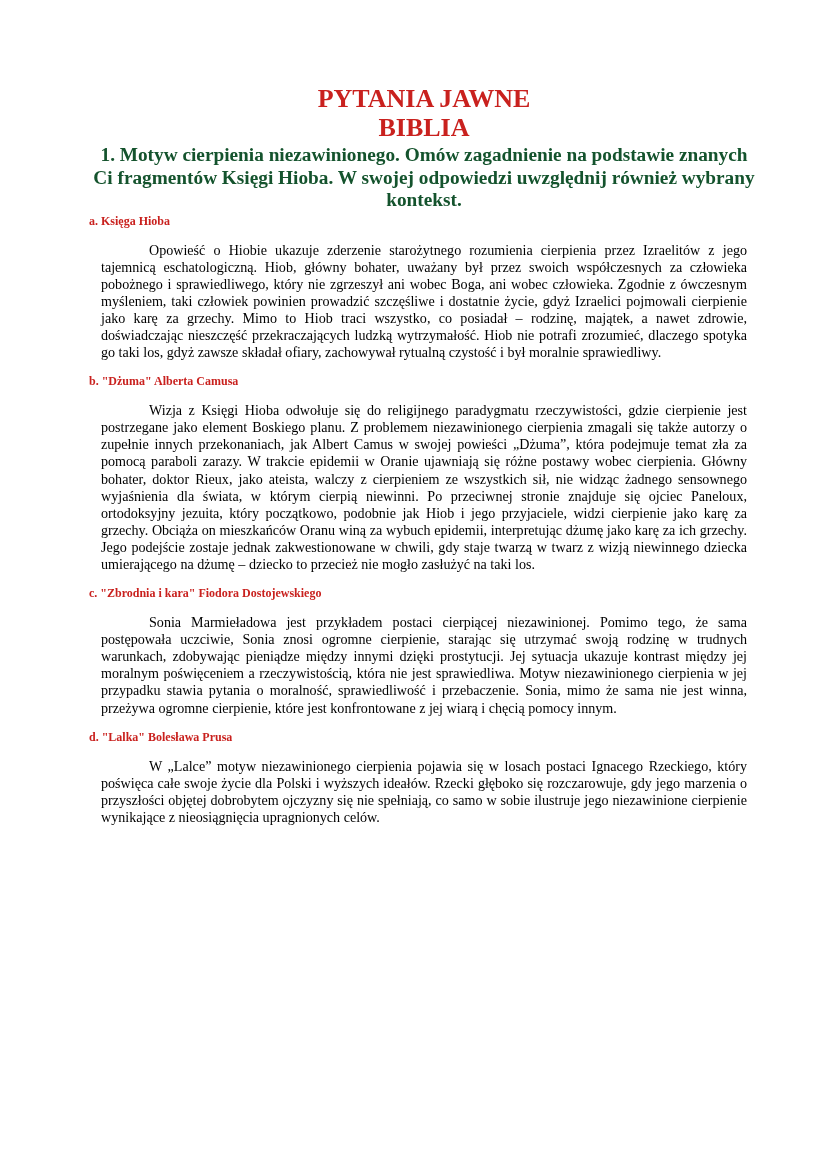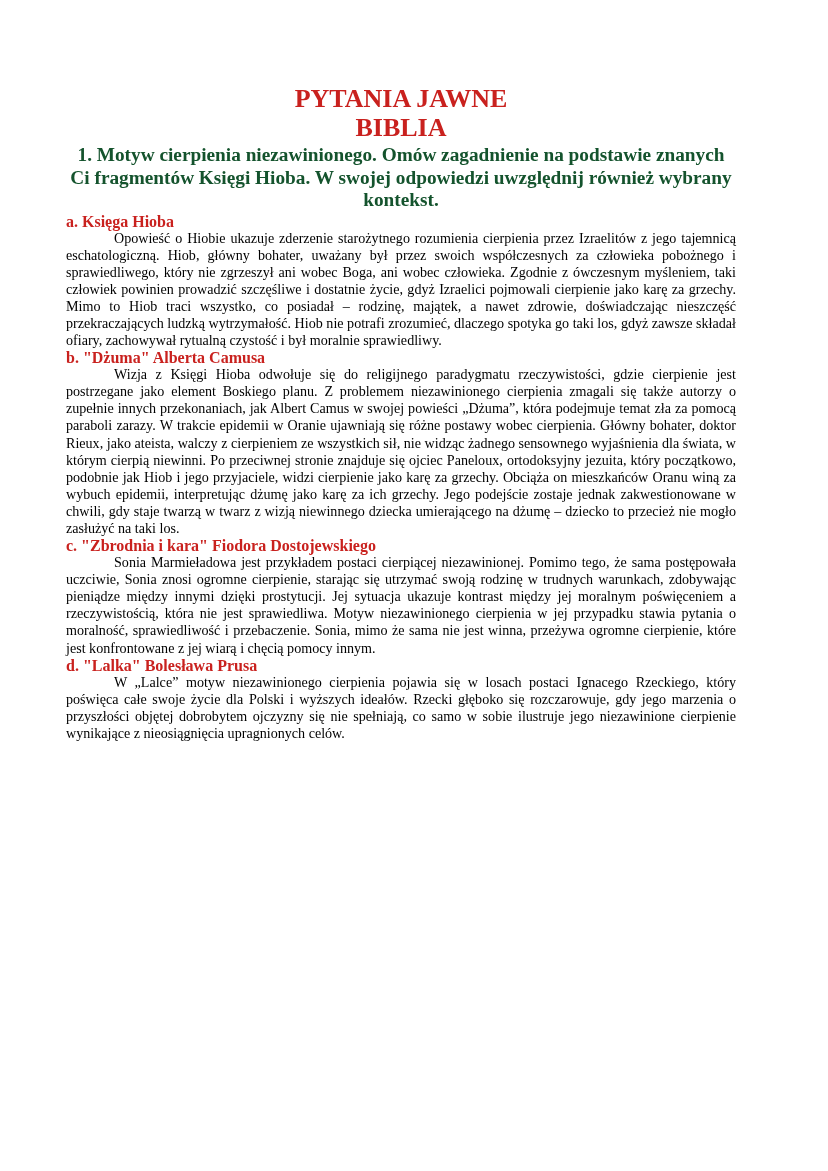--- a/index.html
+++ b/index.html
@@ -1,36 +1,36 @@
 <!DOCTYPE html>
 <html><head>
   <meta charset="utf-8">
   <style>
     html, body { margin: 0; padding: 0; background: #ffffff; }
     body { width: 828px; height: 1171px; position: relative; overflow: hidden; }
     .page {
-      position: absolute; left: 66px; top: 84px; width: 670px;
+      position: absolute; left: 89px; top: 84px; width: 670px;
       font-family: "Liberation Serif", serif; color: #000;
     }
     .title {
       color: #c9211e; font-weight: bold; text-align: center;
       font-size: 26px; line-height: 29px; margin: 0;
     }
     .question {
       color: #14532d; font-weight: bold; text-align: center;
       font-size: 19.3px; line-height: 22.5px; margin: 2px 0 0 0;
     }
     .sub {
-      color: #c9211e; font-weight: bold; font-size: 16px; line-height: 17px;
+      color: #c9211e; font-weight: bold; font-size: 12px; line-height: 17px;
       margin: 0;
     }
     .sub:first-of-type { margin-top: 0; }
     .para {
       font-size: 14.1px; line-height: 17.1px; text-align: justify;
-      text-indent: 48px; margin: 0;
+      text-indent: 48px; margin: 12px;
     }
     .sections { margin-top: 1px; }
   </style>
 </head>
 <body>
 
 <div class="page">
   <h1 class="title">
     <span>PYTANIA JAWNE</span><br>
     <span>BIBLIA</span>

